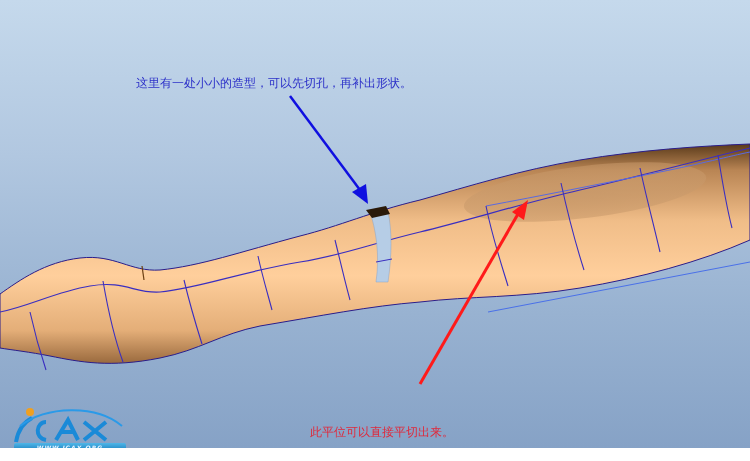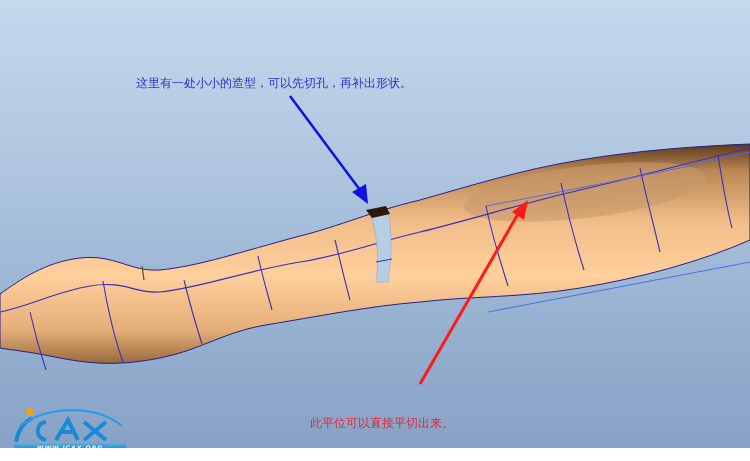--- a/index.html
+++ b/index.html
@@ -7,21 +7,21 @@
     .viewport {
       position: relative; width: 750px; height: 448px; overflow: hidden;
       background: linear-gradient(to bottom, #c5d9ec 0%, #b1c7e0 35%, #98b2d1 70%, #86a2c6 100%);
     }
     .model-svg { position: absolute; left: 0; top: 0; }
     .annotation {
       position: absolute; font-family: "DejaVu Sans", sans-serif; font-size: 12px;
       white-space: nowrap; letter-spacing: 0px;
     }
     .annotation-top { left: 136px; top: 75px; color: #2b2fc8; }
-    .annotation-bottom { left: 310px; top: 415px; color: #e0283a; }
+    .annotation-bottom { left: 310px; top: 424px; color: #e0283a; }
     .logo {
       position: absolute; left: 6px; top: 404px; width: 122px; height: 52px;
     }
     .logo-url {
       position: absolute; left: 8px; top: 39px; width: 112px; height: 9px;
       background: linear-gradient(to bottom, #4fb6e8, #1478b8);
       border-radius: 2px;
       font-family: "DejaVu Sans", sans-serif; font-size: 6px; font-weight: bold;
       color: #e8f4ff; text-align: center; line-height: 9px; letter-spacing: 1px;
       font-style: italic;

